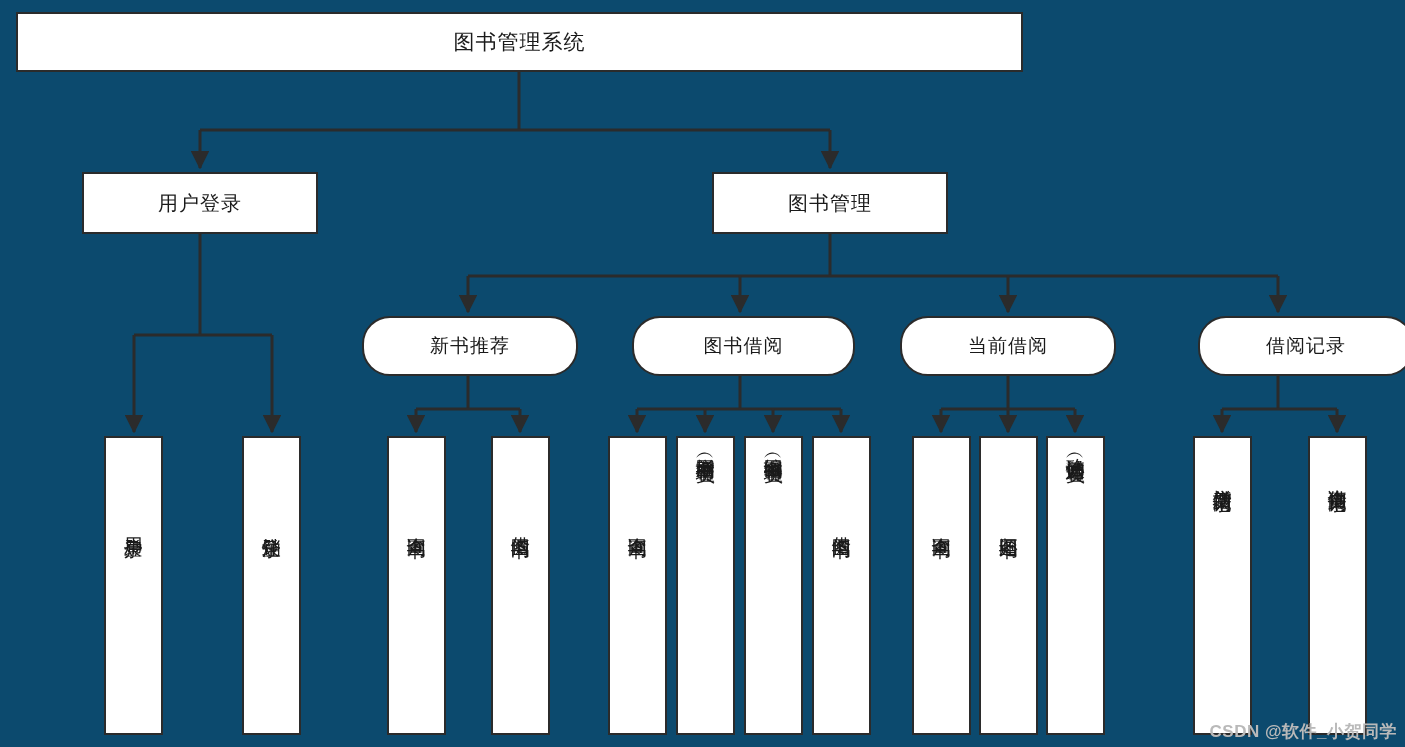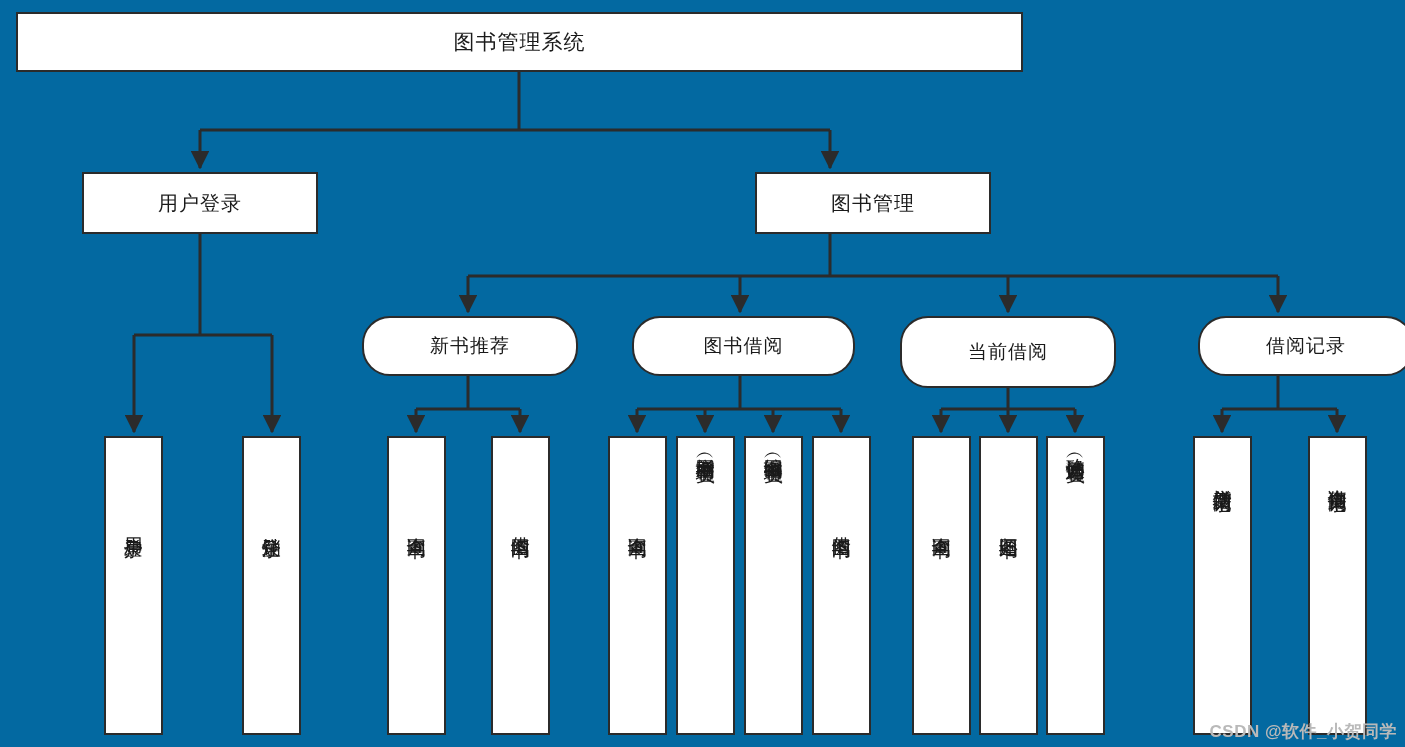--- a/index.html
+++ b/index.html
@@ -8,21 +8,21 @@
     padding: 0;
     background: #ffffff;
   }
   body {
     font-family: "Liberation Sans", "DejaVu Sans", sans-serif;
   }
   #canvas {
     position: relative;
     width: 1405px;
     height: 747px;
-    background: #0369a1;
+    background: #0c4a6e;
     overflow: hidden;
   }
   #edges {
     position: absolute;
     left: 0;
     top: 0;
     width: 1405px;
     height: 747px;
     pointer-events: none;
   }
@@ -133,31 +133,31 @@
     </g>
   </svg>
 
   <div class="node root" style="left:16px; top:12px; width:1007px; height:60px;">
     <span class="htext">图书管理系统</span>
   </div>
 
   <div class="node level2" style="left:82px; top:172px; width:236px; height:62px;">
     <span class="htext">用户登录</span>
   </div>
-  <div class="node level2" style="left:712px; top:172px; width:236px; height:62px;margin-left:43px;">
+  <div class="node level2" style="left:712px; top:172px; width:236px; height:62px;">
     <span class="htext">图书管理</span>
   </div>
 
   <div class="node level3" style="left:362px; top:316px; width:216px; height:60px;">
     <span class="htext">新书推荐</span>
   </div>
   <div class="node level3" style="left:632px; top:316px; width:223px; height:60px;">
     <span class="htext">图书借阅</span>
   </div>
-  <div class="node level3" style="left:900px; top:316px; width:216px; height:72px;">
+  <div class="node level3" style="left:900px; top:316px; width:216px; height:60px;">
     <span class="htext">当前借阅</span>
   </div>
   <div class="node level3" style="left:1170px; top:316px; width:216px; height:60px;margin-left:28px;">
     <span class="htext">借阅记录</span>
   </div>
 
   <div class="node leaf" style="left:104px; top:436px; width:59px; height:299px; padding-top:84px;">
     <span class="vtext">用户登录</span>
   </div>
   <div class="node leaf" style="left:242px; top:436px; width:59px; height:299px; padding-top:84px;">

